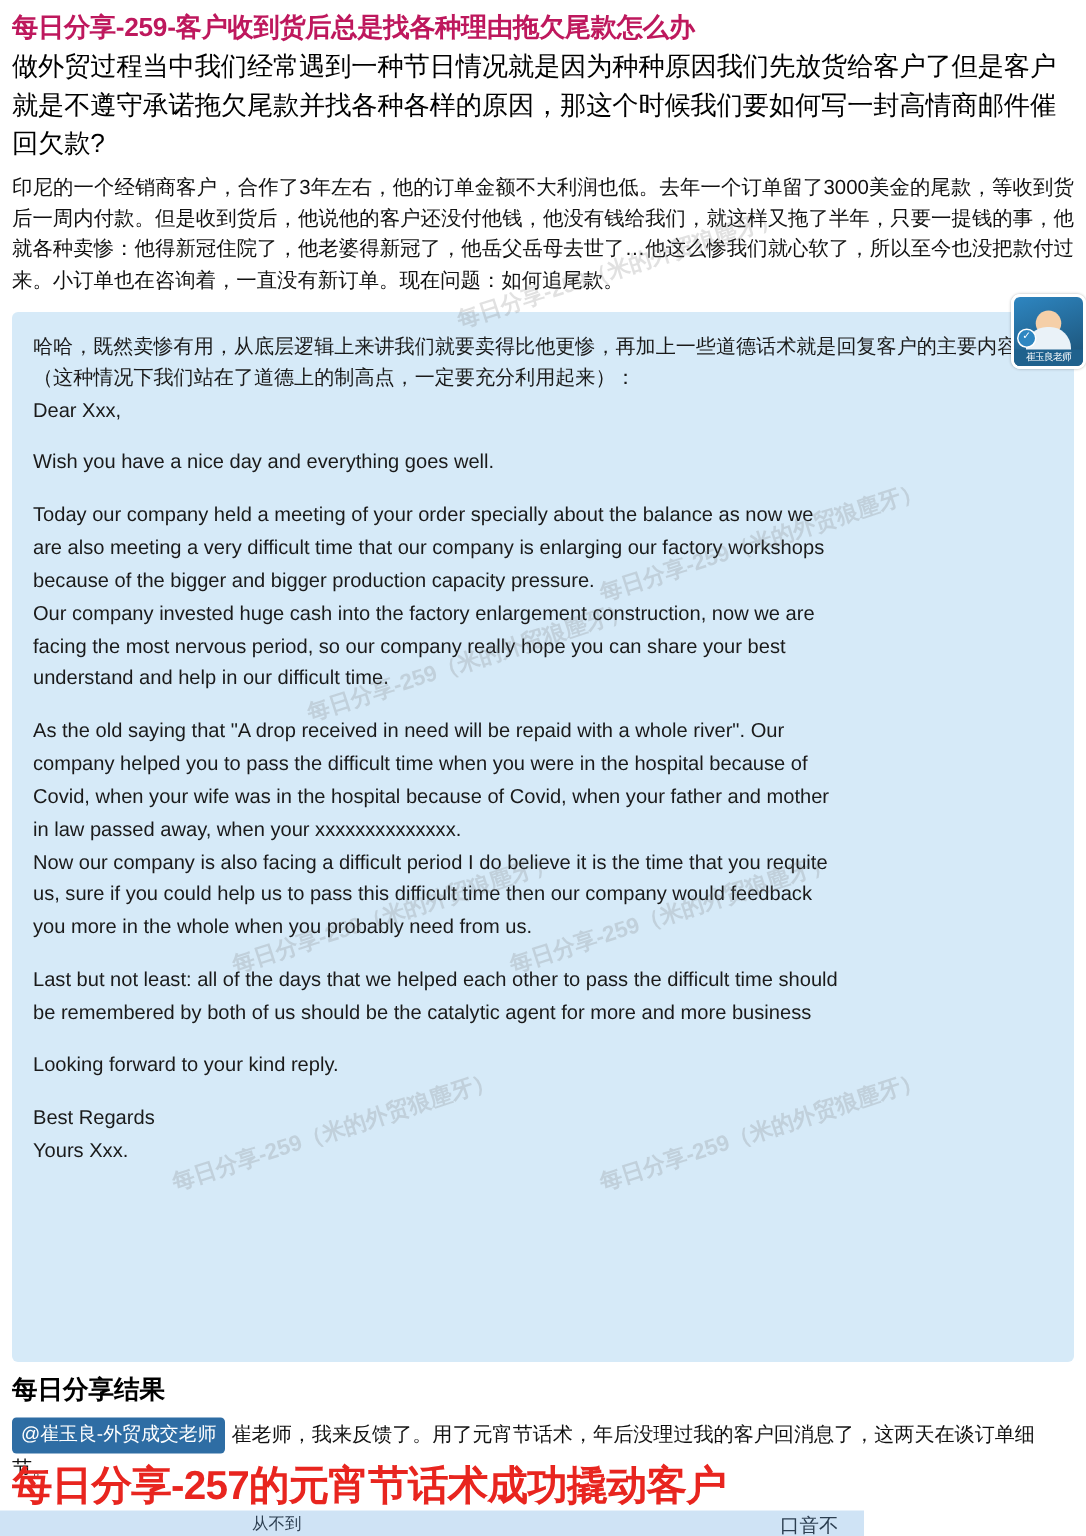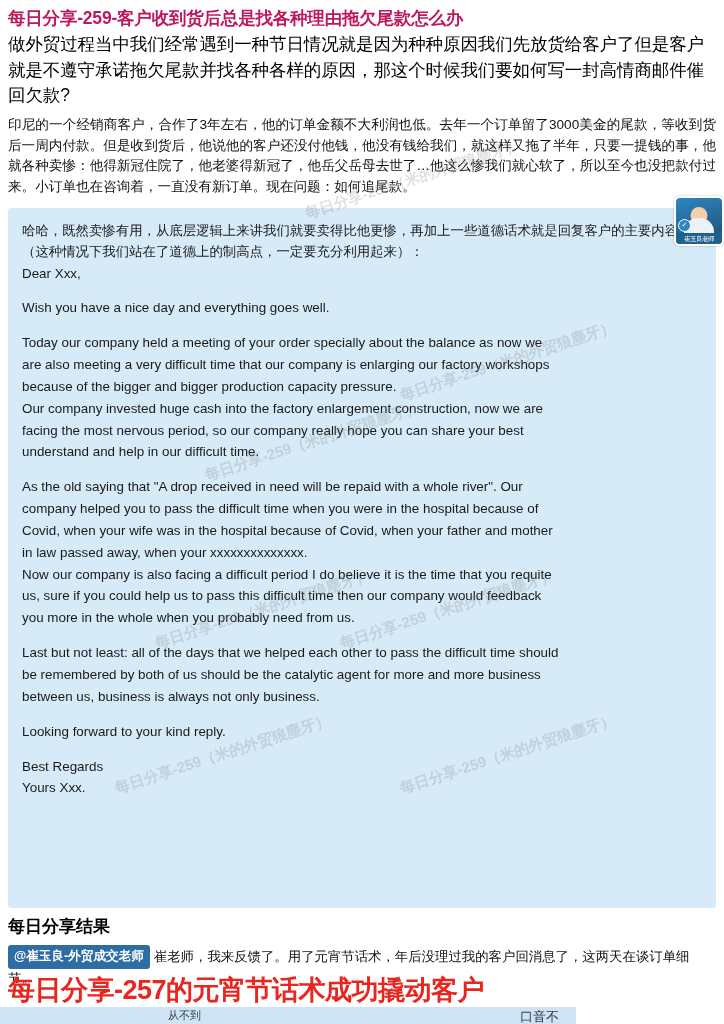--- a/index.html
+++ b/index.html
@@ -139,21 +139,20 @@
   }
   .mention-chip {
     display: inline-block;
     background: #2e6da4;
     color: #ffffff;
     border-radius: 3px;
     padding: 2px 6px 3px 6px;
     font-size: 12.6px;
     vertical-align: middle;
     margin-right: 4px;
-    font-weight: bold;
   }
   .feedback-text {
     color: #111;
   }
   .bottom-banner {
     position: absolute;
     left: 0;
     bottom: 0;
     width: 724px;
     height: 52px;
@@ -243,21 +242,20 @@
     <p>As the old saying that "A drop received in need will be repaid with a whole river". Our</p>
     <p>company helped you to pass the difficult time when you were in the hospital because of</p>
     <p>Covid, when your wife was in the hospital because of Covid, when your father and mother</p>
     <p>in law passed away, when your xxxxxxxxxxxxxx.</p>
     <p>Now our company is also facing a difficult period I do believe it is the time that you requite</p>
     <p>us, sure if you could help us to pass this difficult time then our company would feedback</p>
     <p>you more in the whole when you probably need from us.</p>
     <div class="blank"></div>
     <p>Last but not least: all of the days that we helped each other to pass the difficult time should</p>
     <p>be remembered by both of us should be the catalytic agent for more and more business</p>
-    <p>between us, business is always not only business.</p>
     <div class="blank"></div>
     <p>Looking forward to your kind reply.</p>
     <div class="blank"></div>
     <p>Best Regards</p>
     <p>Yours Xxx.</p>
   </div>
 
   <div class="result-heading">每日分享结果</div>
 
   <div class="feedback-row">

